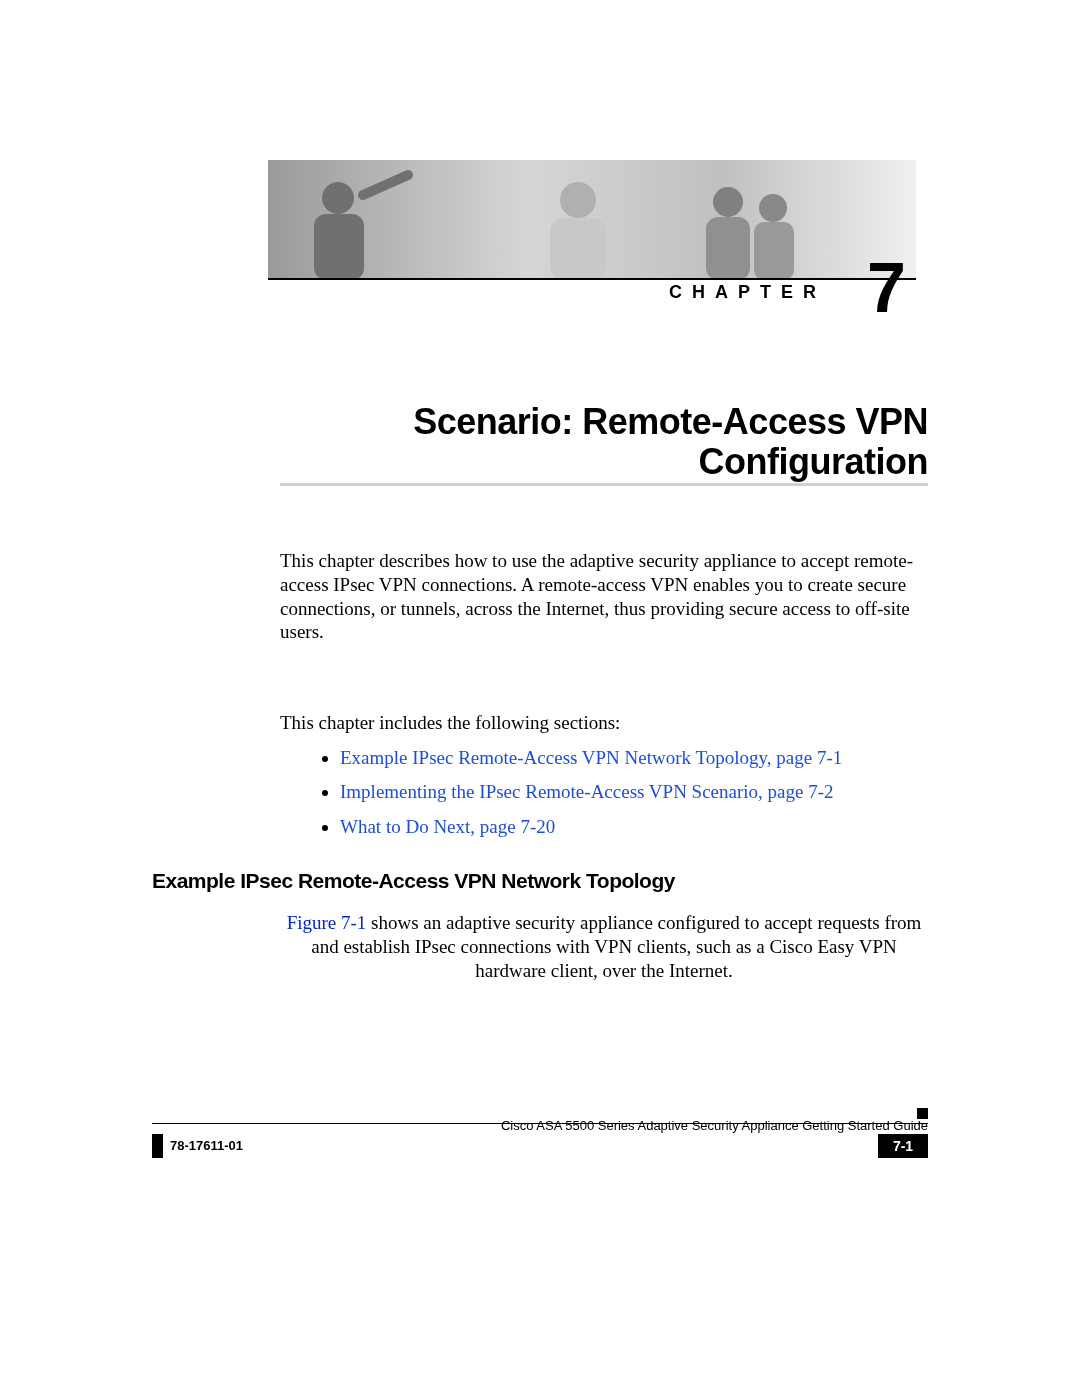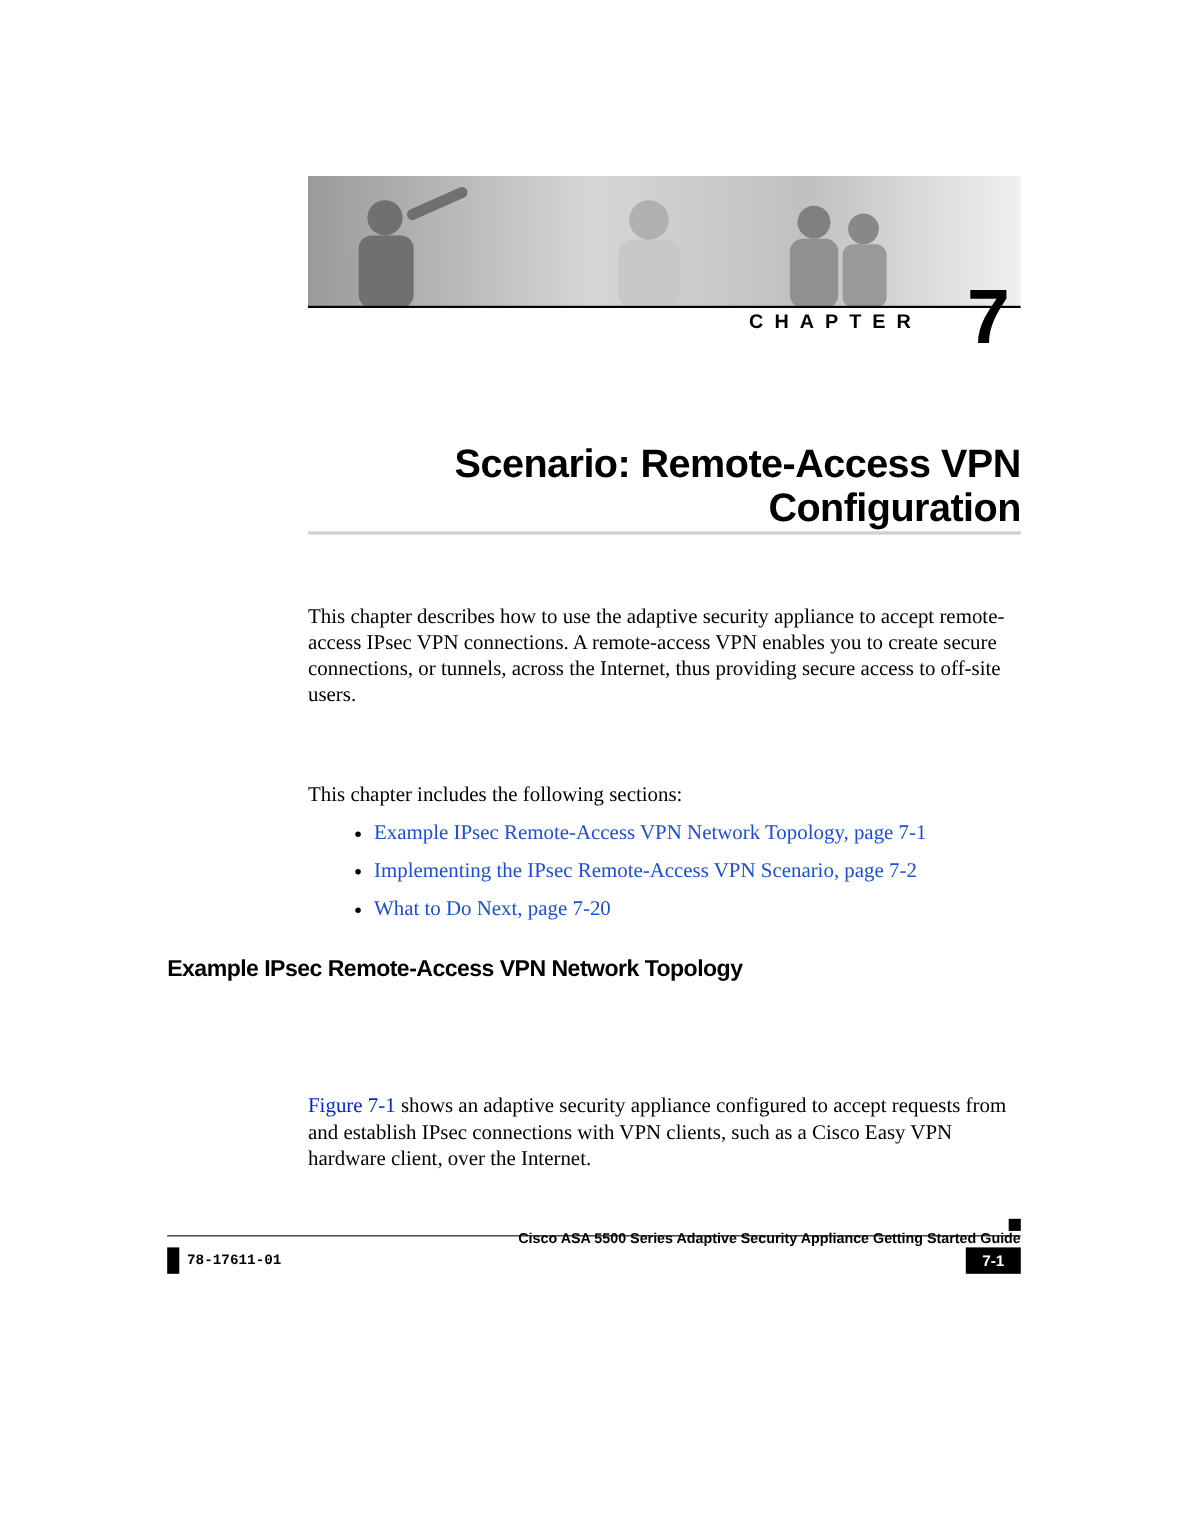--- a/index.html
+++ b/index.html
@@ -10,21 +10,21 @@
     width: 1080px;
   }
   .page {
     position: relative;
     width: 1080px;
     height: 1397px;
     box-sizing: border-box;
   }
   .banner {
     position: absolute;
-    left: 280px;
+    left: 268px;
     top: 160px;
     width: 648px;
     height: 155px;
   }
   .banner-bg {
     width: 648px;
     height: 155px;
   }
   .chapter-label {
     position: absolute;
@@ -90,21 +90,21 @@
     position: absolute;
     left: 152px;
     top: 852px;
     width: 776px;
     font-family: Arial, Helvetica, sans-serif;
     font-weight: bold;
     font-size: 21px;
     line-height: 1.1;
     letter-spacing: -0.5px;
   }
-  .p4 { top: 975px; }
+  .p4 { top: 892px; text-align: center; }
   .figref { color: #0026d5; }
   .footer-rule {
     position: absolute;
     left: 152px;
     top: 1115px;
     width: 776px;
     border: 0;
     border-top: 1px solid #000;
   }
   .footer-square-top {
@@ -114,29 +114,29 @@
     width: 11px;
     height: 11px;
     background: #000;
   }
   .footer-guide {
     position: absolute;
     left: 152px;
     top: 1118px;
     width: 776px;
     font-family: Arial, Helvetica, sans-serif;
-    font-weight: bold;
+    font-weight: normal;
     font-size: 13px;
     text-align: right;
   }
   .footer-docnum {
     position: absolute;
     left: 170px;
     top: 1138px;
-    font-family: Liberation Mono, monospace;
+    font-family: Liberation Sans, sans-serif;
     font-weight: bold;
     font-size: 13px;
   }
   .footer-tick {
     position: absolute;
     left: 152px;
     top: 1134px;
     width: 11px;
     height: 24px;
     background: #000;

